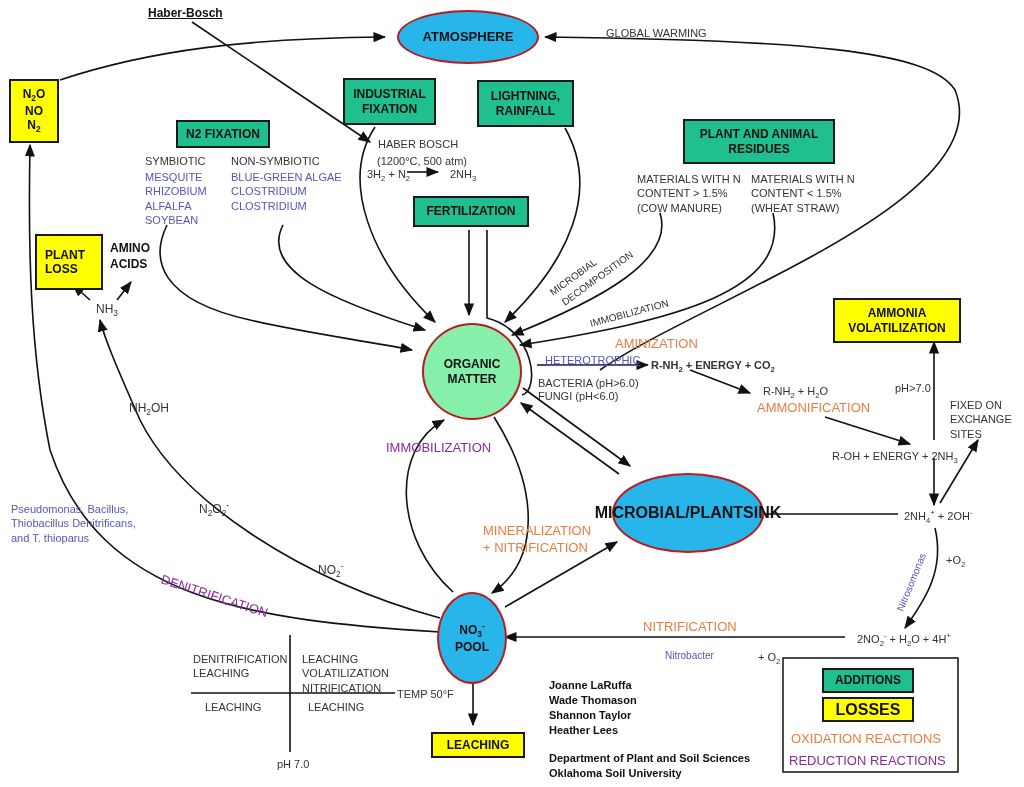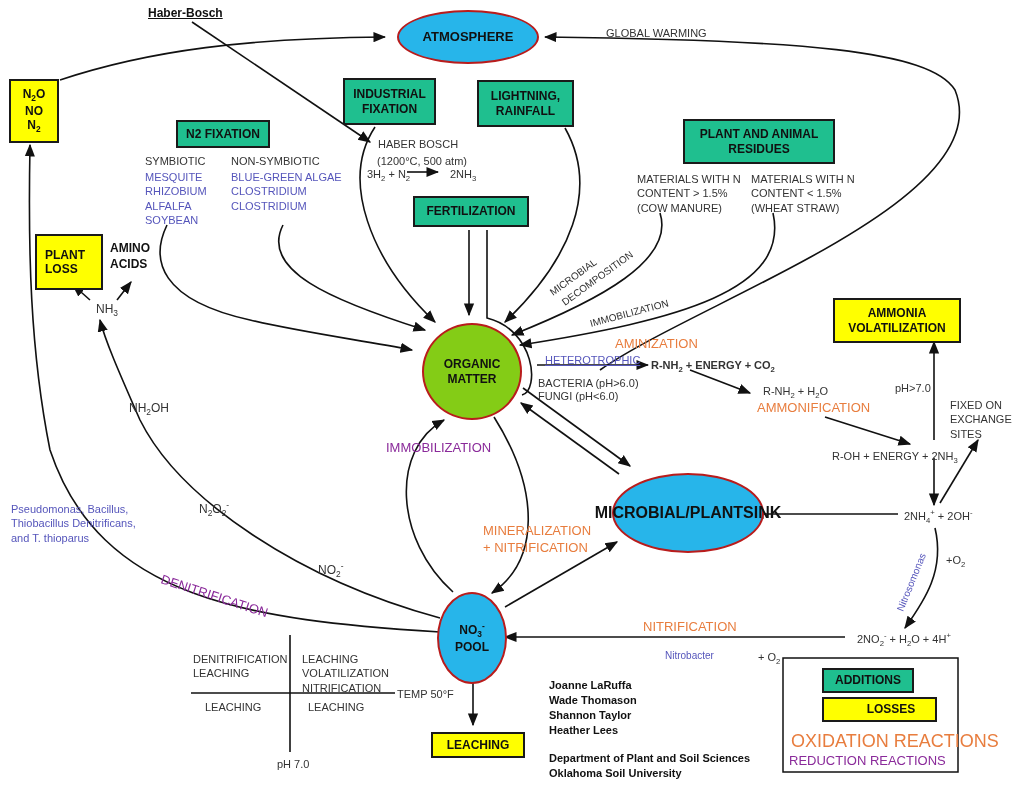--- a/index.html
+++ b/index.html
@@ -6,21 +6,21 @@
   #stage { position: relative; width: 1024px; height: 787px; overflow: hidden; background: #ffffff;
     font-family: "Liberation Sans", sans-serif; color: #222; }
   svg#lines { position: absolute; left: 0; top: 0; width: 1024px; height: 787px; }
   .abs { position: absolute; white-space: nowrap; }
   .box { position: absolute; border: 2px solid #1a1a1a; font-weight: bold; color: #111;
     display: flex; align-items: center; justify-content: center; text-align: center; line-height: 1.2; }
   .green { background: #1fbf8f; }
   .yellow { background: #ffff00; }
   .ellipse { position: absolute; border: 2px solid #b91c1c; border-radius: 50%; background: #27b5ea;
     display: flex; align-items: center; justify-content: center; text-align: center; font-weight: bold; color: #111; line-height: 1.25; }
-  .organic { background: #84cc16; }
+  .organic { background: #86efac; }
   .small { font-size: 11px; color: #333; line-height: 1.3; }
   .blue { color: #5555bb; }
   .orange { color: #e87d3e; }
   .purple { color: #8a2a9a; }
   .bold { font-weight: bold; color: #111; }
   sub, sup { font-size: 0.7em; }
 </style>
 </head>
 <body>
 
@@ -261,19 +261,19 @@
   <div>Heather Lees</div>
 </div>
 <div class="abs bold" style="left:549px;top:751px;font-size:11px;line-height:1.35;">
   <div>Department of Plant and Soil Sciences</div>
   <div>Oklahoma Soil University</div>
 </div>
 
 <div class="box green" style="left:822px;top:668px;width:88px;height:21px;font-size:12px;">
       <span>ADDITIONS</span>
     </div>
-<div class="box yellow" style="left:822px;top:697px;width:88px;height:21px;font-size:12px;padding-left:23px;">
+<div class="box yellow" style="left:822px;top:697px;width:88px;height:21px;font-size:16px;">
       <span>LOSSES</span>
     </div>
-<div class="abs orange" style="left:791px;top:731px;font-size:18px;">OXIDATION REACTIONS</div>
+<div class="abs orange" style="left:791px;top:731px;font-size:13px;">OXIDATION REACTIONS</div>
 <div class="abs purple" style="left:789px;top:753px;font-size:13px;">REDUCTION REACTIONS</div>
 
 </div>
 
 </body></html>

